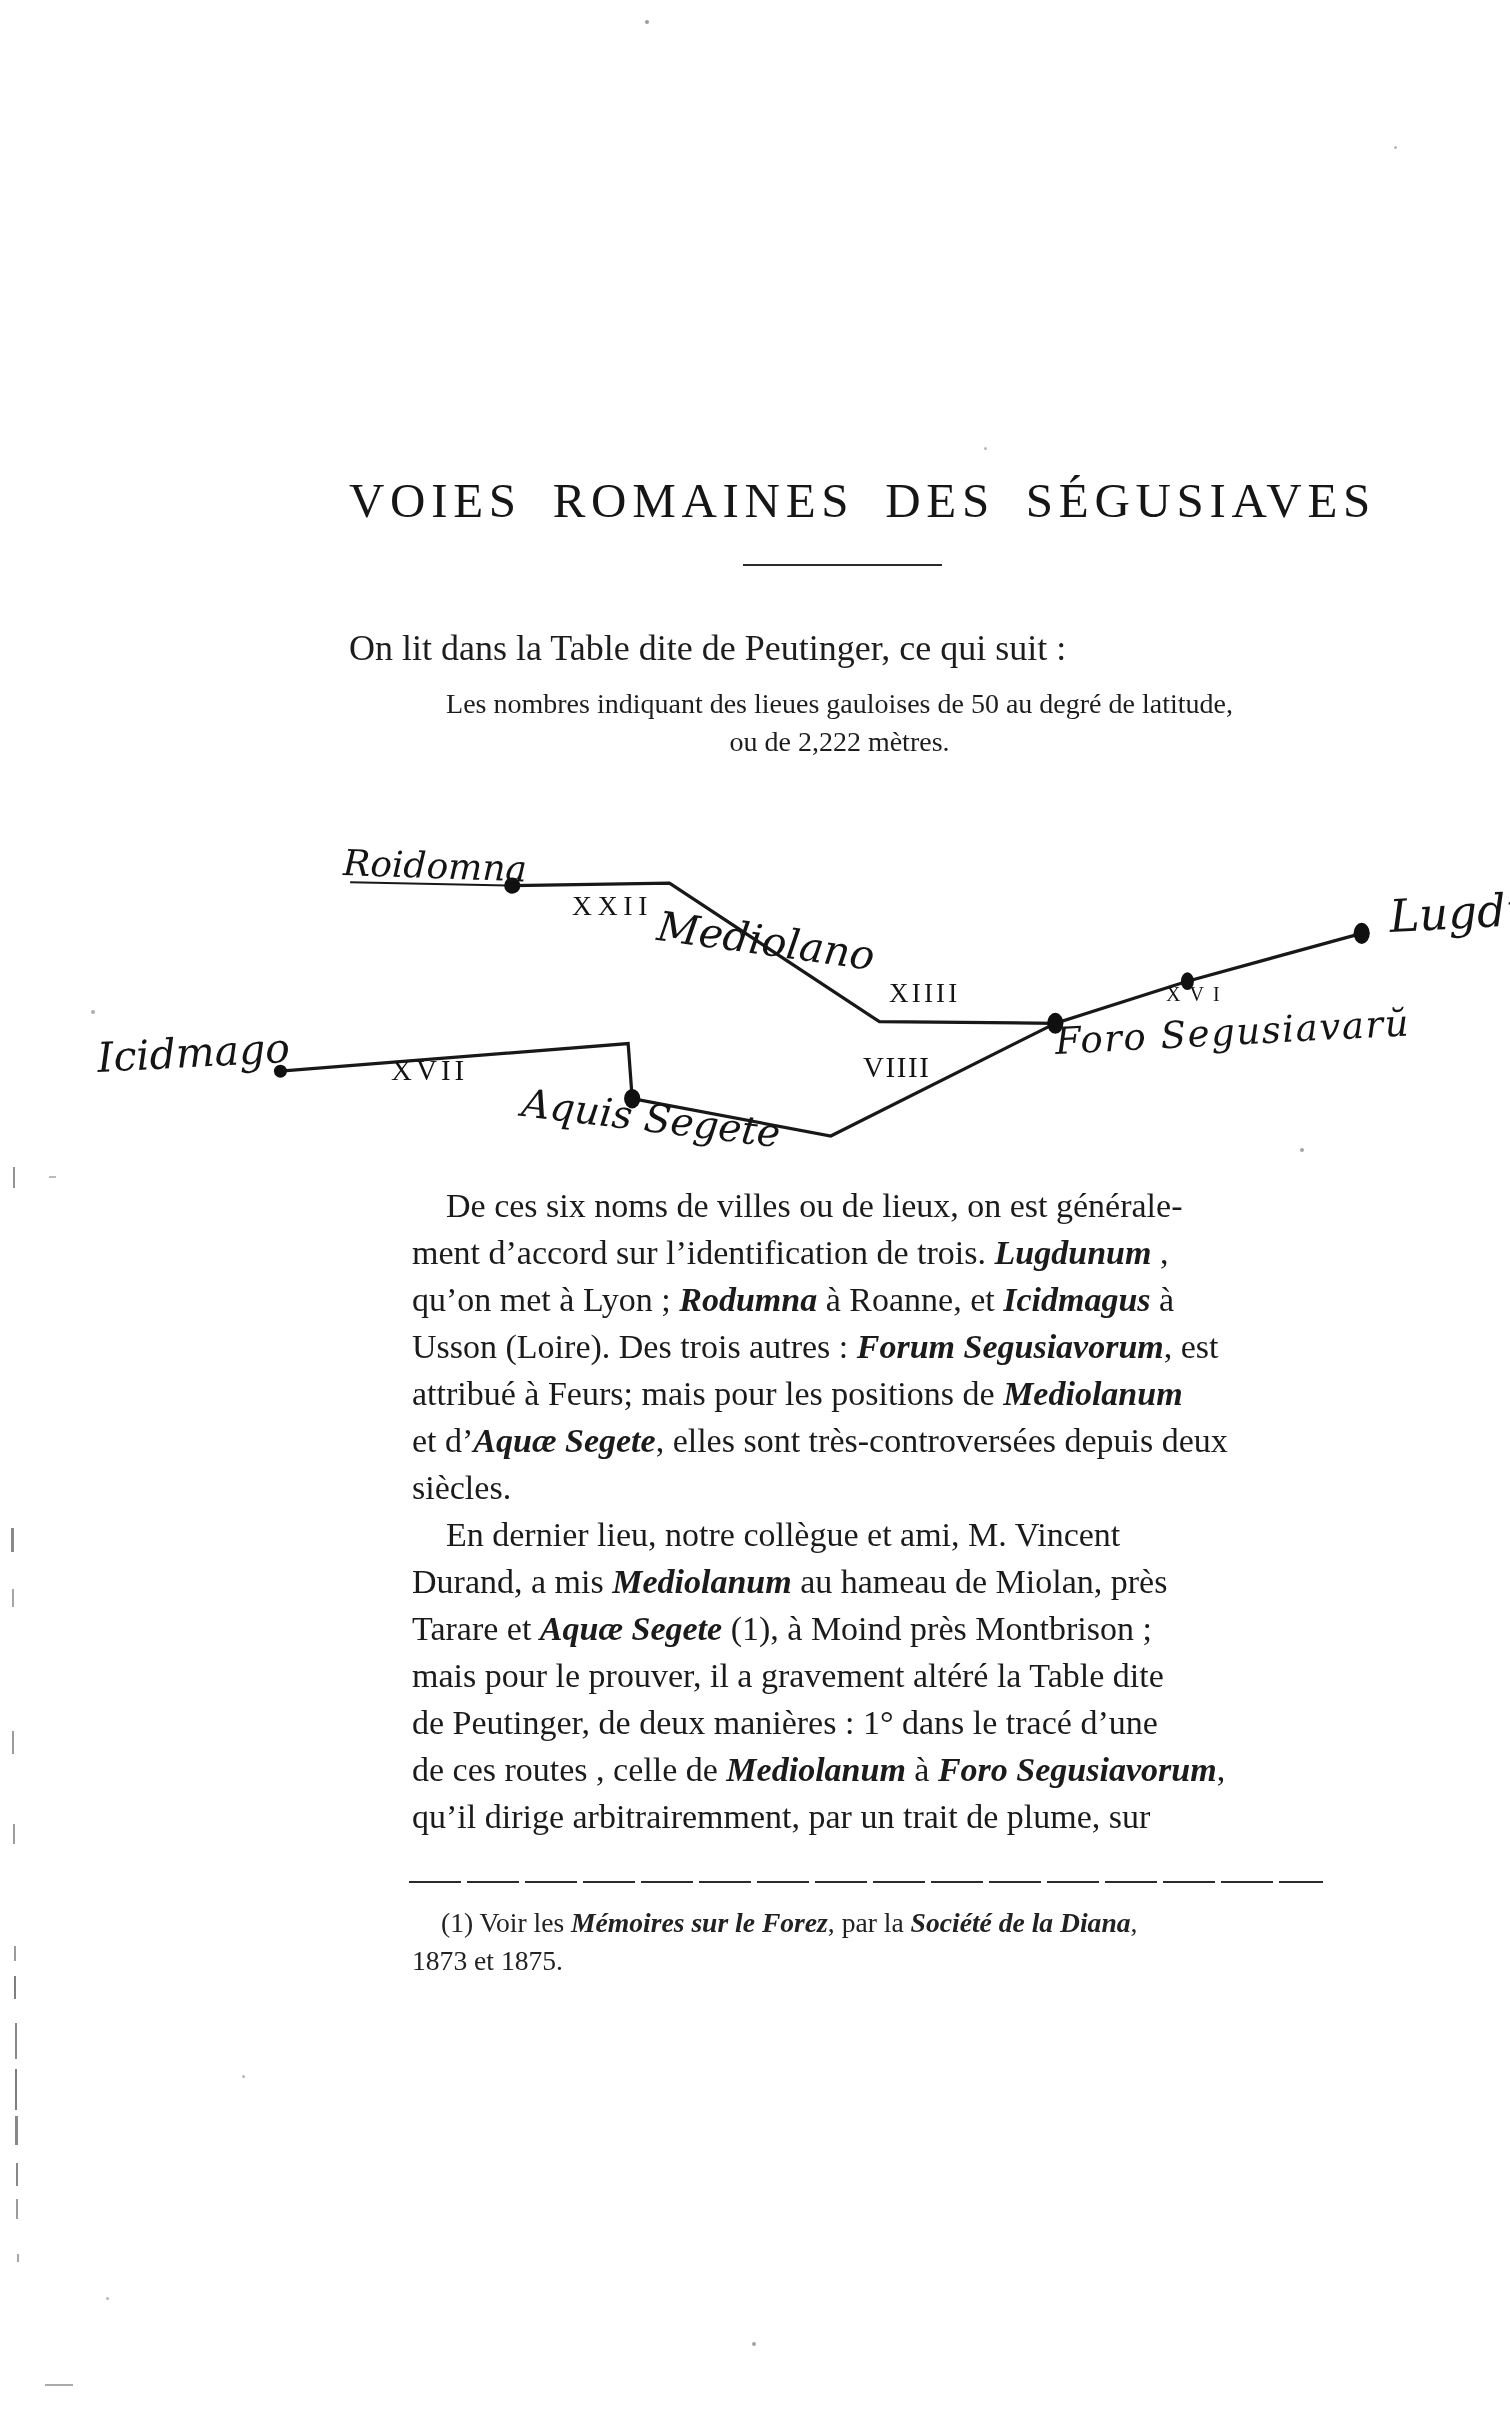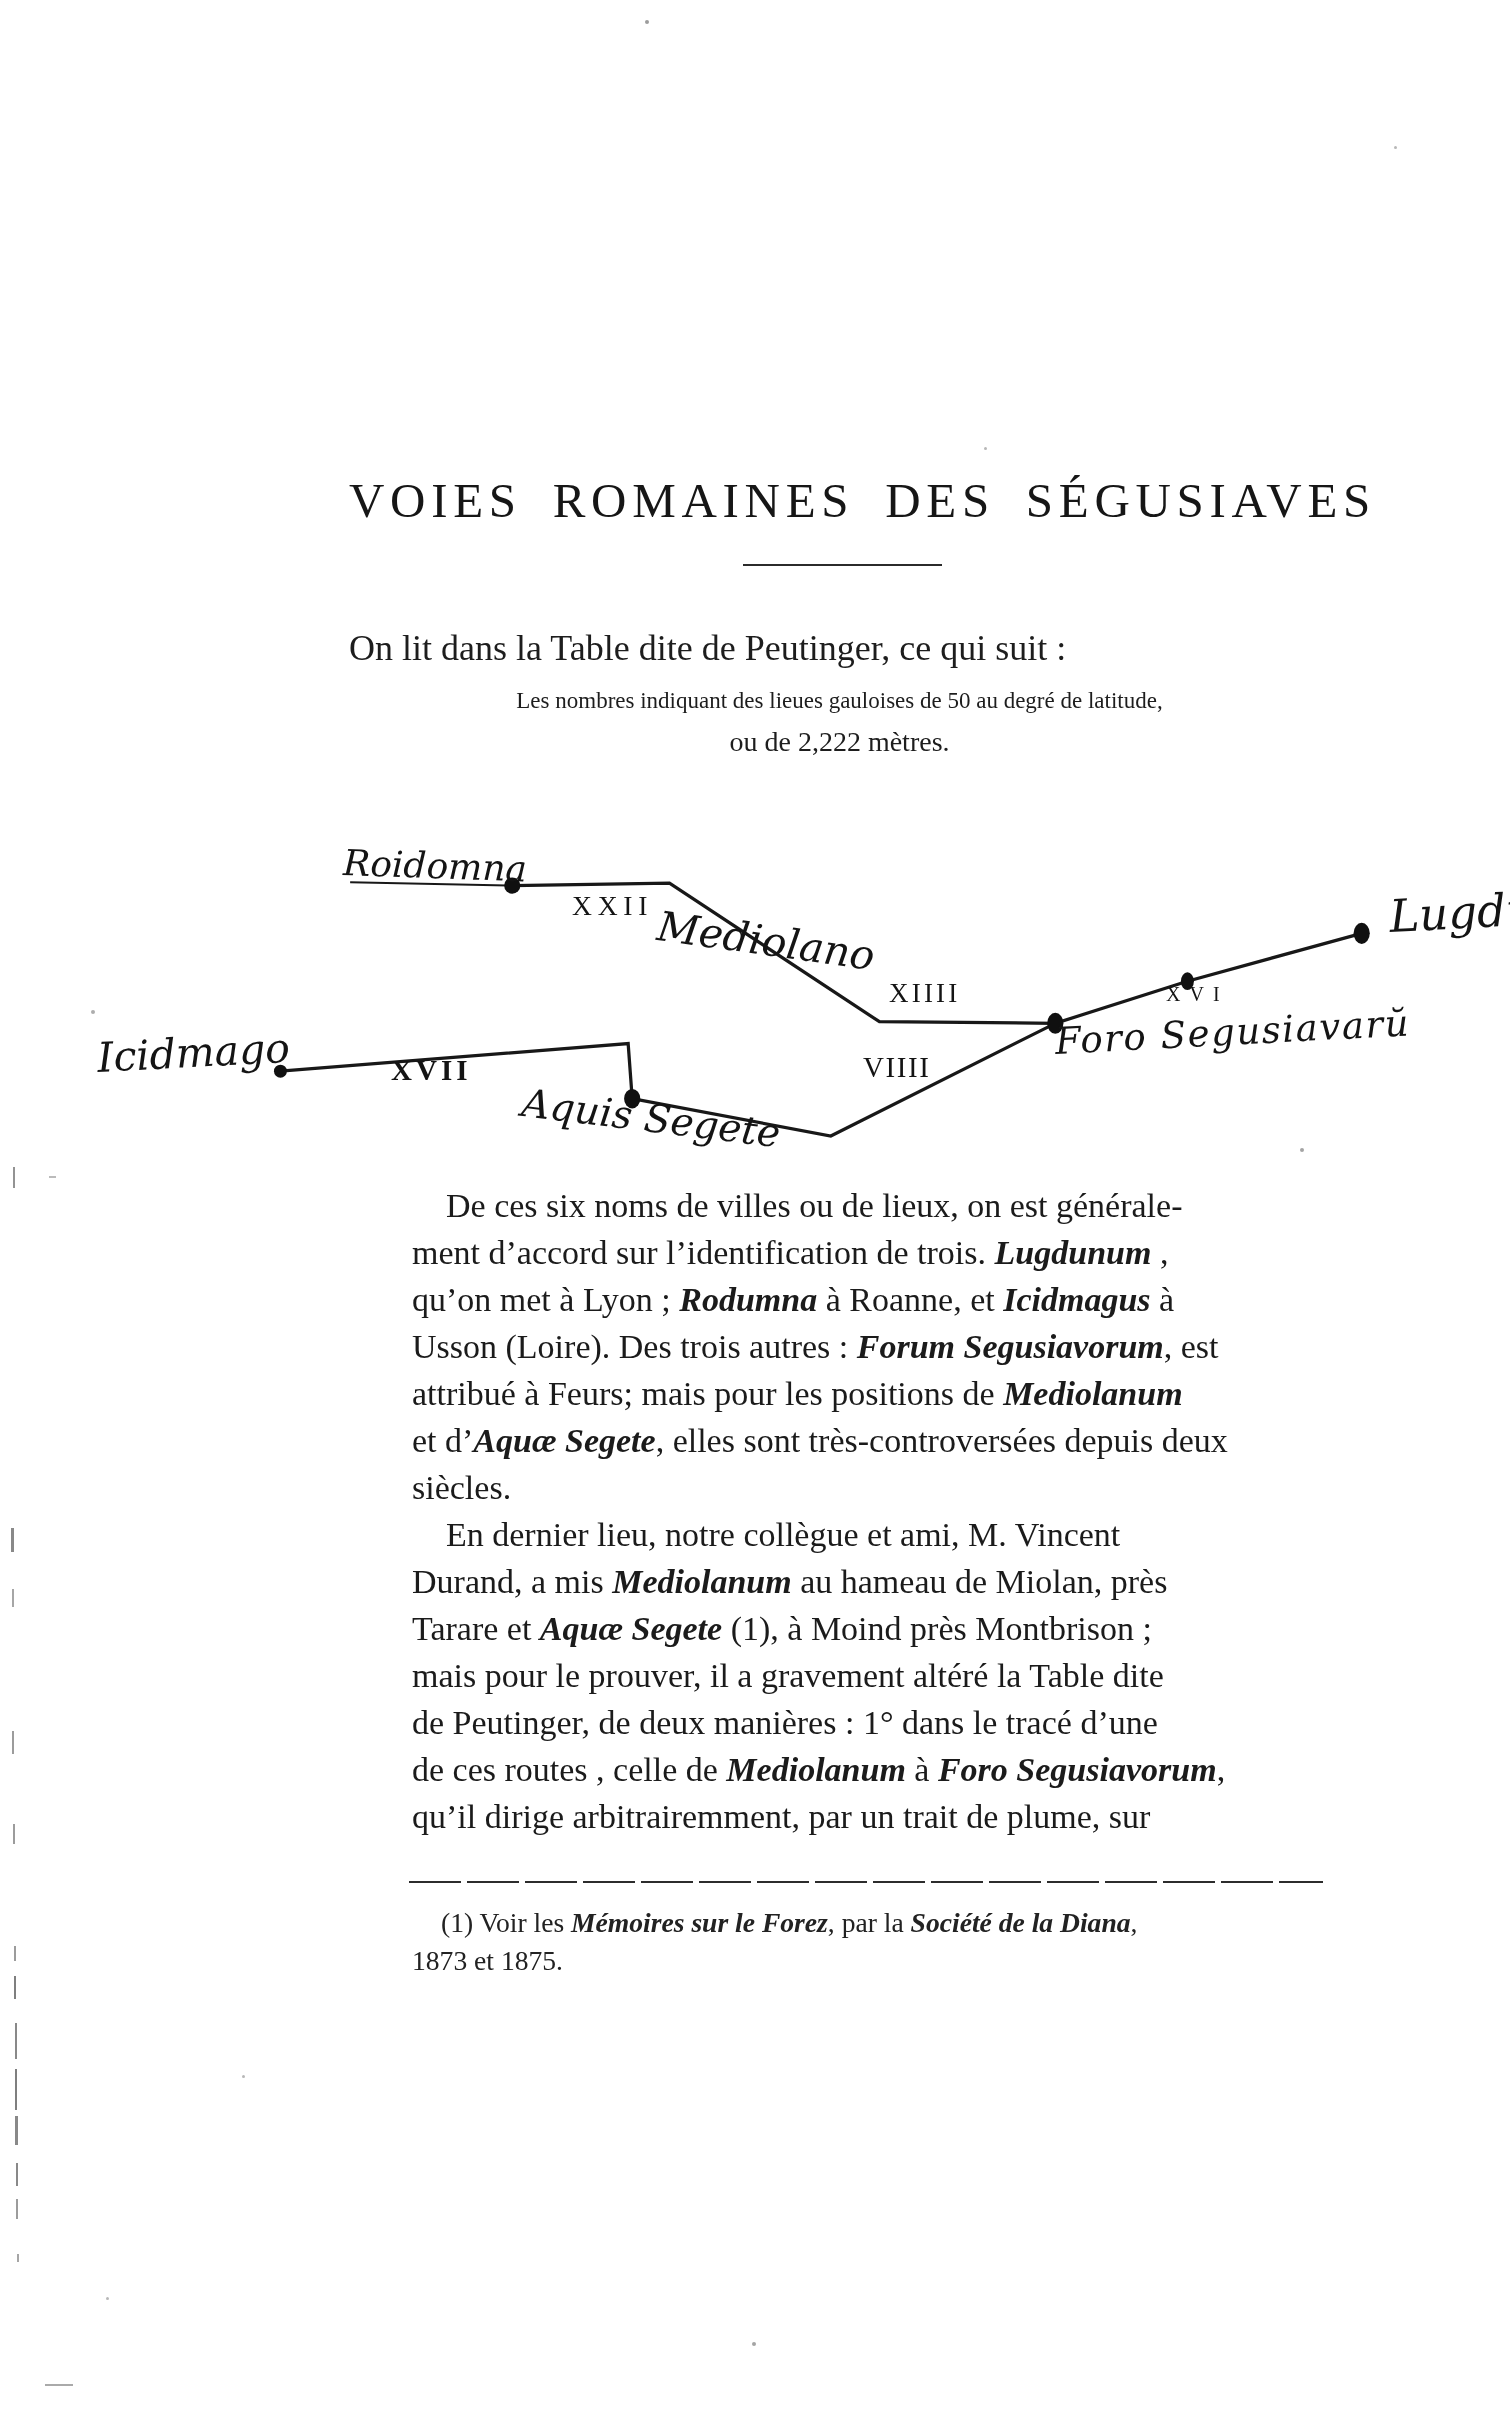--- a/index.html
+++ b/index.html
@@ -7,41 +7,41 @@
         font-family:"Liberation Serif",serif;color:#1d1d1d;}
 
   
   .title{position:absolute;left:349px;top:472px;width:981px;text-align:center;
          font-size:49px;letter-spacing:5.7px;word-spacing:13px;white-space:nowrap;color:#161616;}
   .title-rule{position:absolute;left:743px;top:564px;width:199px;height:2.4px;background:#2b2b2b;}
 
   .intro-1{position:absolute;left:349px;top:627px;width:981px;text-align:left;
            font-size:36px;white-space:nowrap;}
   .intro-2{position:absolute;left:349px;top:688px;width:981px;text-align:center;
-           font-size:23px;white-space:nowrap;}
+           font-size:28px;white-space:nowrap;}
   .intro-3{position:absolute;left:349px;top:726px;width:981px;text-align:center;
            font-size:28px;white-space:nowrap;}
 
   
   .map-svg{position:absolute;left:0;top:0;width:1510px;height:2426px;pointer-events:none;}
   .map-name{position:absolute;font-family:"DejaVu Serif",serif;font-style:italic;
             white-space:nowrap;color:#141414;transform-origin:left top;}
   .map-num{position:absolute;font-family:"Liberation Serif",serif;white-space:nowrap;color:#141414;}
 
   .lbl-roidomna {left:344px; top:842px; font-size:36px; transform:rotate(2deg);}
   .lbl-mediolano{left:661px; top:902px; font-size:41px; transform:rotate(8deg);}
   .lbl-lugdunum {left:1388px;top:890px; font-size:45px; transform:rotate(-3deg);}
   .lbl-icidmago {left:96px; top:1034px; font-size:41px; transform:rotate(-3deg);}
   .lbl-aquis    {left:525px; top:1080px; font-size:39px; transform:rotate(7deg);}
   .lbl-foro     {left:1054px;top:1020px; font-size:37px; letter-spacing:1.6px; transform:rotate(-3deg);}
 
   .num-xxii {left:572px; top:890px; font-size:27.6px; letter-spacing:5.7px;}
   .num-xiiii{left:889px;top:978px; font-size:27px; letter-spacing:3.2px;}
   .num-xvi  {left:1166px;top:983px; font-size:20px; letter-spacing:9px;}
-  .num-xvii {left:391px; top:1054px; font-size:29px; letter-spacing:4px;font-weight:bold;}
+  .num-xvii {left:391px; top:1054px; font-size:29px; letter-spacing:4px;}
   .num-viiii{left:863px;top:1051px; font-size:29px; letter-spacing:1.6px;}
 
   
   .body-text{position:absolute;left:412px;top:1182px;width:908px;font-size:34px;color:#1b1b1b;}
   .t-line{height:47px;line-height:47px;white-space:nowrap;}
   .t-line.indent{text-indent:34px;}
   .it{font-style:italic;font-weight:bold;}
 
   .fn-rule{position:absolute;left:409px;top:1881px;width:914px;height:2.4px;
            background:repeating-linear-gradient(90deg,#2c2c2c 0 52px,rgba(0,0,0,0) 52px 58px);}

